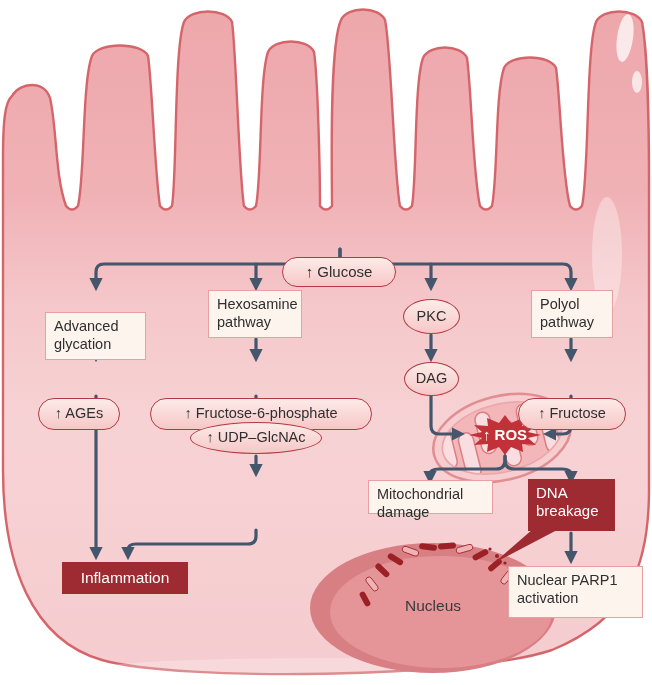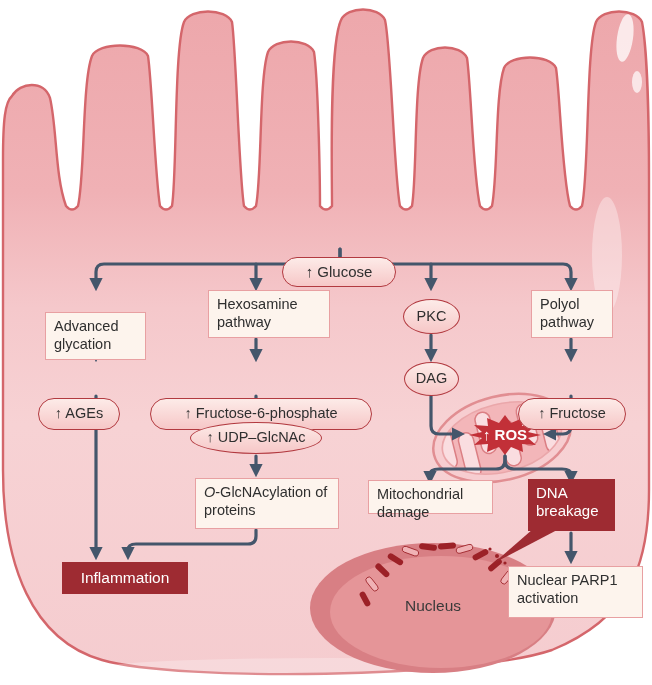--- a/index.html
+++ b/index.html
@@ -120,21 +120,21 @@
 </svg>
 
 <div class="node pill" style="left:282px;top:221px;width:114px;height:30px;font-size:15px;">
       <span>↑ Glucose</span>
     </div>
 
 <div class="node rect tl" style="left:45px;top:290px;width:101px;height:48px;margin-top:22px;">
       <span>Advanced glycation</span>
     </div>
 
-<div class="node rect tl" style="left:208px;top:290px;width:122px;height:48px;">
+<div class="node rect tl" style="left:208px;top:290px;width:94px;height:48px;">
       <span>Hexosamine pathway</span>
     </div>
 
 <div class="node oval" style="left:403px;top:299px;width:57px;height:35px;">
       <span>PKC</span>
     </div>
 
 <div class="node rect tl" style="left:531px;top:290px;width:82px;height:48px;">
       <span>Polyol pathway</span>
     </div>
@@ -152,23 +152,20 @@
     </div>
 
 <div class="node pill" style="left:518px;top:362px;width:108px;height:32px;">
       <span>↑ Fructose</span>
     </div>
 
 <div class="node oval" style="left:190px;top:422px;width:132px;height:32px;">
       <span>↑ UDP–GlcNAc</span>
     </div>
 
-<div class="node rect tl" style="left:195px;top:478px;width:144px;height:51px;">
-      <span><span class="it">O</span><span>-GlcNAcylation of proteins</span></span>
-    </div>
 
 <div class="node rect tl" style="left:368px;top:480px;width:125px;height:34px;">
       <span>Mitochondrial damage</span>
     </div>
 
 <div class="node rect tl dark" style="left:528px;top:479px;width:87px;height:52px;font-size:15px;">
       <span>DNA breakage</span>
     </div>
 
 <div class="node rect dark center" style="left:62px;top:562px;width:126px;height:32px;font-size:15.5px;">

